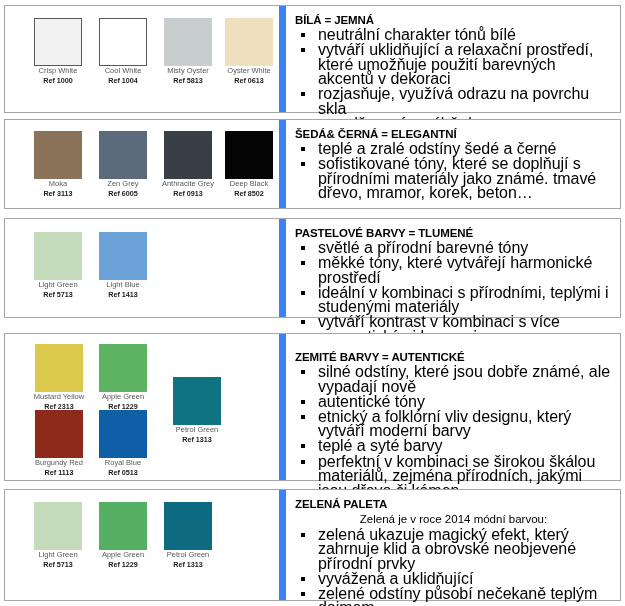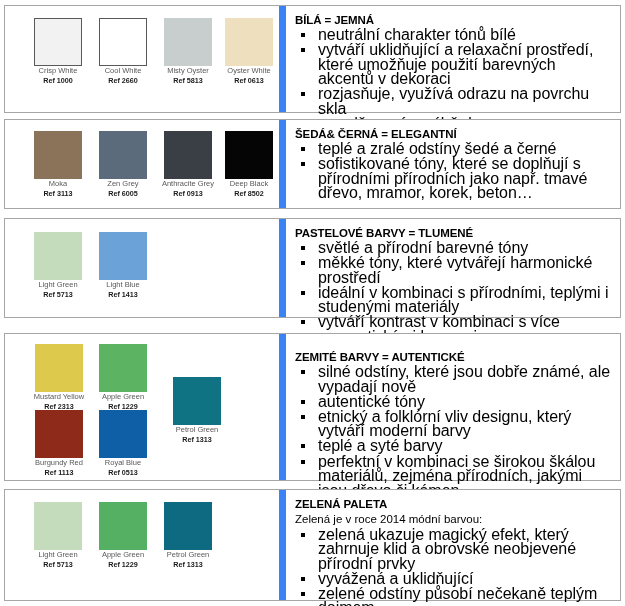--- a/index.html
+++ b/index.html
@@ -48,20 +48,21 @@
     font-size: 11.5px;
     letter-spacing: -0.1px;
     line-height: 14px;
     margin: 0 0 1px 0;
     white-space: nowrap;
   }
   .sec-lead {
     font-size: 11.5px;
     line-height: 14.5px;
     margin: 0 0 1px 0;
+    text-align: center;
   }
   ul.bullets {
     list-style: none;
     margin: 0;
     padding: 0;
   }
   ul.bullets li {
     position: relative;
     padding-left: 23px;
     font-size: 16px;
@@ -118,21 +119,21 @@
         <div class="chip bordered" style="background:#f2f2f2;"></div>
         <div class="cap">
           <span>Crisp White</span>
           <span class="ref">Ref 1000</span>
         </div>
       </div>
       <div class="swatch" style="left:88px;top:12px;width:60px;">
         <div class="chip bordered" style="background:#ffffff;"></div>
         <div class="cap">
           <span>Cool White</span>
-          <span class="ref">Ref 2660</span>
+          <span class="ref">Ref 1004</span>
         </div>
       </div>
       <div class="swatch" style="left:153px;top:12px;width:60px;">
         <div class="chip" style="background:#c8cdcd;"></div>
         <div class="cap">
           <span>Misty Oyster</span>
           <span class="ref">Ref 5813</span>
         </div>
       </div>
       <div class="swatch" style="left:214px;top:12px;width:60px;">
@@ -182,21 +183,21 @@
         <div class="cap">
           <span>Deep Black</span>
           <span class="ref">Ref 8502</span>
         </div>
       </div>
     </div>
     <div class="text-pane">
       <div class="sec-title">ŠEDÁ&amp; ČERNÁ = ELEGANTNÍ</div>
       <ul class="bullets">
         <li>teplé a zralé odstíny šedé a černé</li>
-        <li>sofistikované tóny, které se doplňují s přírodními přírodních jako např. tmavé dřevo, mramor, korek, beton…</li>
+        <li>sofistikované tóny, které se doplňují s přírodními materiály jako známé. tmavé dřevo, mramor, korek, beton…</li>
       </ul>
     </div>
   </div>
 
   <div class="section" style="top:218px;height:100px;">
     <div class="swatch-pane">
       <div class="swatch" style="left:23px;top:13px;width:60px;">
         <div class="chip" style="background:#c5dcbc;"></div>
         <div class="cap">
           <span>Light Green</span>

